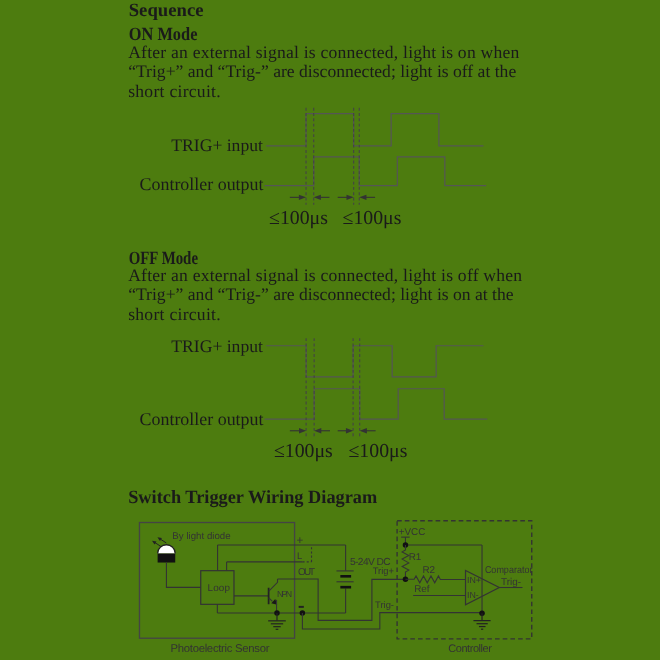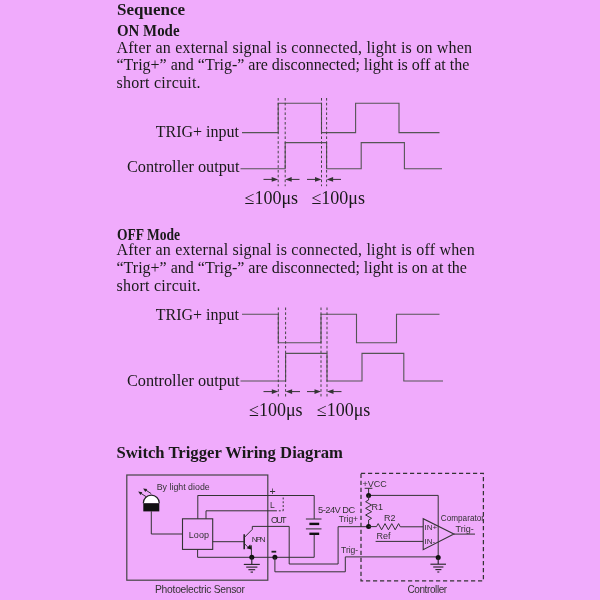--- a/index.html
+++ b/index.html
@@ -1,16 +1,16 @@
 <!DOCTYPE html>
 <html><head>
 <meta charset="utf-8">
 <style>
 html,body{margin:0;padding:0;background:#ffffff;}
-#page{position:relative;width:600px;height:600px;background:#f0abfc;overflow:hidden;}
+#page{position:relative;width:600px;height:600px;background:#4d7c0f;overflow:hidden;}
 svg{position:absolute;left:0;top:0;}
 .ser{font-family:"Liberation Serif",serif;fill:#1a1a1a;}
 .san{font-family:"Liberation Sans",sans-serif;fill:#333;}
 </style>
 </head>
 <body>
 <div id="page">
 <svg width="600" height="600" viewBox="0 0 600 600">
 
 <text class="ser" x="117" y="14.5" font-size="17" font-weight="bold">Sequence</text>

